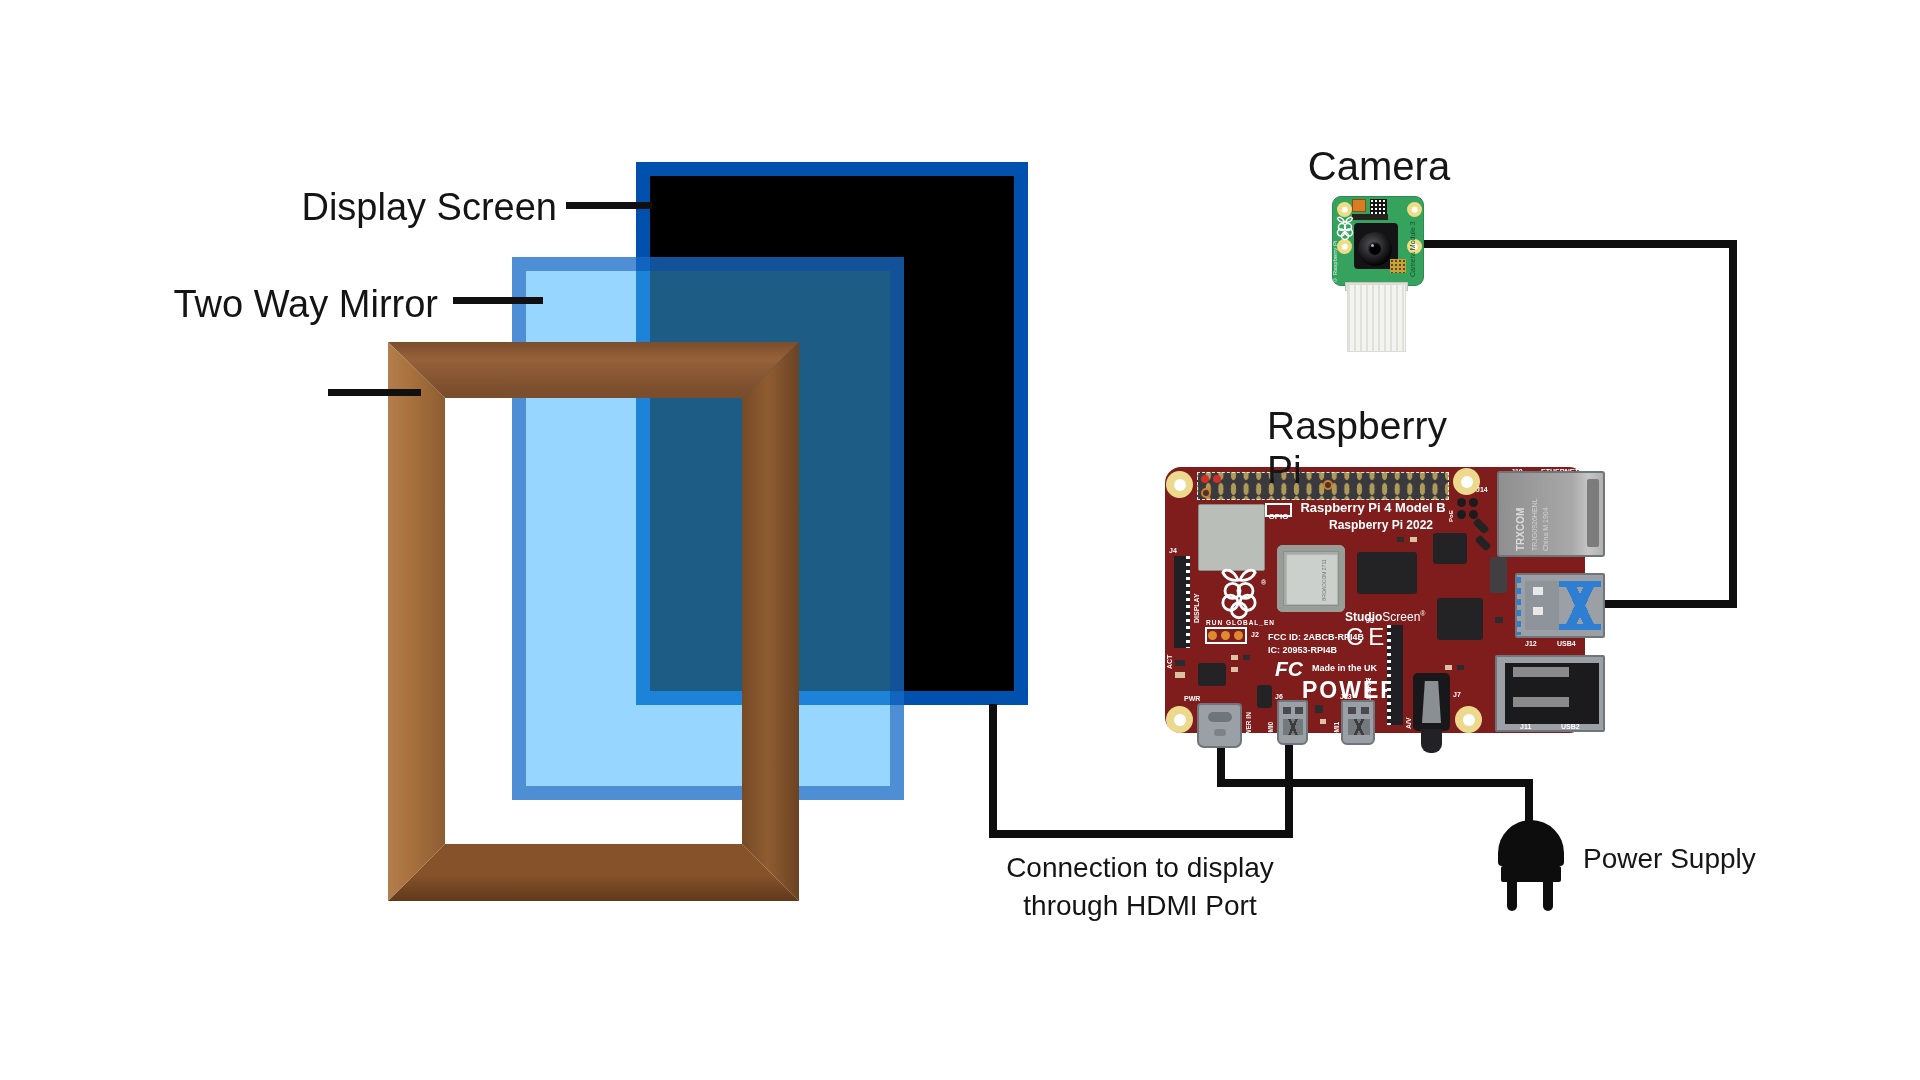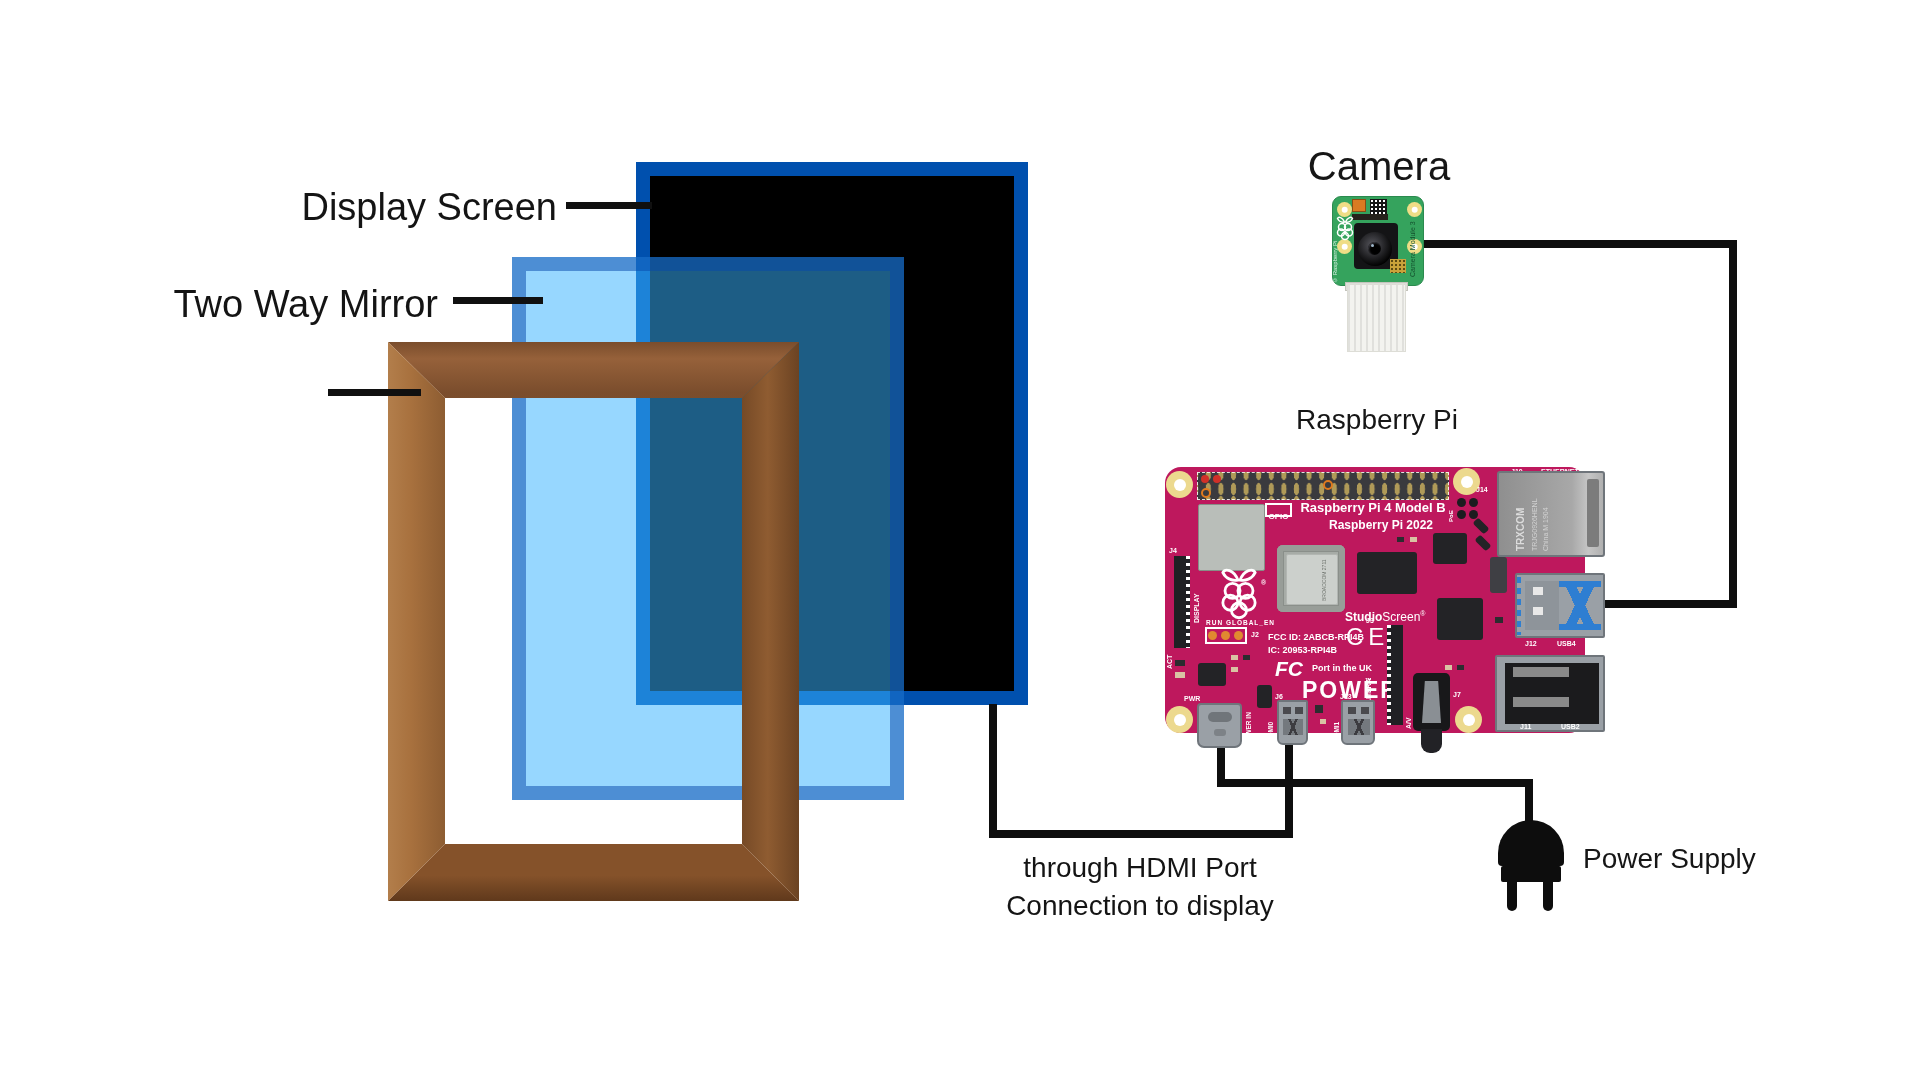--- a/index.html
+++ b/index.html
@@ -47,21 +47,21 @@
   .hole{position:absolute;border-radius:50%;background:#efdd86;}
   .hole i{position:absolute;left:50%;top:50%;width:44%;height:44%;transform:translate(-50%,-50%);
           border-radius:50%;background:#fff;display:block;}
   #cam-ribbon{position:absolute;left:1347px;top:284px;width:59px;height:68px;background:#f3f3ef;
       border:1px solid #ddddd6;box-sizing:border-box;z-index:2;
       background-image:repeating-linear-gradient(90deg,rgba(0,0,0,.08) 0 2px,rgba(0,0,0,0) 2px 6px);}
   #cam-ribbon-conn{position:absolute;left:1345px;top:282px;width:63px;height:9px;background:#dededa;
       border:1px solid #c4c4bc;box-sizing:border-box;z-index:2;}
   .vtext{writing-mode:vertical-rl;transform:rotate(180deg);white-space:nowrap;}
   
-  #board{position:absolute;left:1165px;top:467px;width:420px;height:266px;background:#be185d;
+  #board{position:absolute;left:1165px;top:467px;width:420px;height:266px;background:#7f1d1d;
          border-radius:16px;z-index:2;}
   #board .txt{position:absolute;color:#fff;font-weight:bold;white-space:nowrap;}
   #gpio{position:absolute;left:32px;top:5px;width:252px;height:28px;background:#3a3a3e;
         border:1px dashed rgba(255,255,255,.85);box-sizing:border-box;
         background-image:radial-gradient(#b09a58 2.5px,rgba(0,0,0,0) 3px),radial-gradient(#b09a58 2.5px,rgba(0,0,0,0) 3px);
         background-size:12.6px 28px,12.6px 28px;background-position:4px 2px,4px 15px;}
   .pin{position:absolute;width:8px;height:8px;border-radius:50%;}
   .mount{position:absolute;width:27px;height:27px;border-radius:50%;background:#ecd98e;}
   .mount i{position:absolute;left:50%;top:50%;width:12px;height:12px;transform:translate(-50%,-50%);
            border-radius:50%;background:#fff;display:block;}
@@ -99,32 +99,32 @@
 
   <div class="wire" style="left:989px;top:704px;width:8px;height:134px;"></div>
   <div class="wire" style="left:989px;top:830px;width:304px;height:8px;"></div>
   <div class="wire" style="left:1285px;top:745px;width:8px;height:93px;"></div>
 
   <div class="wire" style="left:1217px;top:746px;width:8px;height:41px;"></div>
   <div class="wire" style="left:1217px;top:779px;width:316px;height:8px;"></div>
   <div class="wire" style="left:1525px;top:779px;width:8px;height:43px;"></div>
 
   <div class="note" style="left:958px;top:849px;width:364px;z-index:4;">
+    <div>Connection to display</div>
     <div>through HDMI Port</div>
-    <div>Connection to display</div>
   </div>
 
   <div id="plug-dome"></div>
   <div id="plug-base"></div>
   <div class="prong" style="left:1507px;top:882px;"></div>
   <div class="prong" style="left:1543px;top:882px;"></div>
   <div class="abs" style="left:1583px;top:843px;font-size:28px;z-index:4;">Power Supply</div>
 
   <div class="abs" style="left:1299px;top:144px;width:160px;text-align:center;font-size:40px;z-index:4;">Camera</div>
-  <div class="abs" style="left:1267px;top:404px;width:220px;text-align:center;font-size:28px;z-index:4;">Raspberry Pi</div>
+  <div class="abs" style="left:1267px;top:404px;width:220px;font-size:39px;z-index:4;">Raspberry Pi</div>
 
   <div id="cam">
     <div class="hole" style="left:4px;top:5px;width:15px;height:15px;">
         <i></i>
       </div>
     <div class="hole" style="left:74px;top:5px;width:15px;height:15px;">
         <i></i>
       </div>
     <div class="hole" style="left:4px;top:42px;width:15px;height:15px;">
         <i></i>
@@ -256,21 +256,21 @@
       <div class="pin" style="left:1px;top:2px;background:#e08a30;width:9px;height:9px;"></div>
       <div class="pin" style="left:14px;top:2px;background:#e08a30;width:9px;height:9px;"></div>
       <div class="pin" style="left:27px;top:2px;background:#e08a30;width:9px;height:9px;"></div>
     </div>
     <div class="txt" style="left:86px;top:164px;font-size:7px;">J2</div>
 
     <div class="txt" style="left:103px;top:165px;font-size:9px;">FCC ID: 2ABCB-RPI4B</div>
     <div class="txt" style="left:103px;top:178px;font-size:9px;">IC:  20953-RPI4B</div>
     <div class="txt" style="left:181px;top:156px;font-size:24px;font-weight:normal;letter-spacing:5px;">CE</div>
     <div class="txt" style="left:110px;top:190px;font-size:21px;font-style:italic;">FC</div>
-    <div class="txt" style="left:147px;top:196px;font-size:9px;">Port in the UK</div>
+    <div class="txt" style="left:147px;top:196px;font-size:9px;">Made in the UK</div>
     <div class="txt" style="left:137px;top:210px;font-size:23px;letter-spacing:2px;">POWER</div>
     <div class="txt" style="left:200px;top:210px;font-size:7px;">™</div>
 
     <div class="abs" style="left:180px;top:143px;font-size:12px;color:#fff;">
       <span style="font-weight:bold;">Studio</span><span>Screen</span><sup style="font-size:7px;">®</sup>
     </div>
 
     <div class="txt" style="left:201px;top:150px;font-size:7px;">J3</div>
     <div class="txt vtext" style="left:200px;top:198px;height:44px;font-size:7px;">CAMERA</div>
     <div class="abs" style="left:222px;top:158px;width:16px;height:100px;background:#202024;

